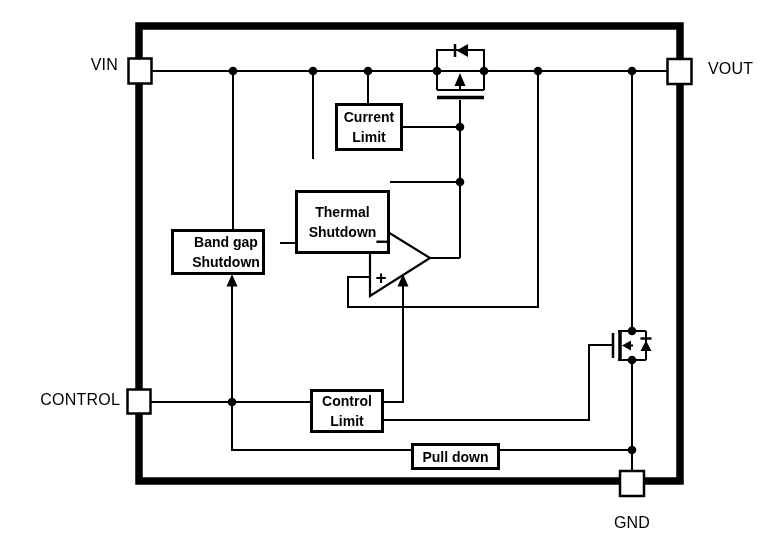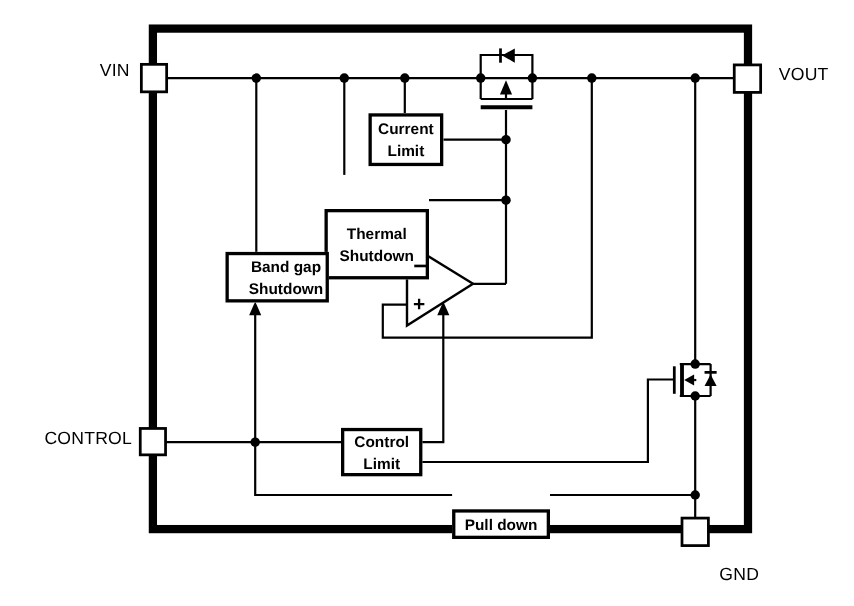--- a/index.html
+++ b/index.html
@@ -8,28 +8,28 @@
     font-family:"Liberation Sans","DejaVu Sans",sans-serif;color:#000000;overflow:hidden;
   }
   .canvas svg{position:absolute;left:0;top:0;}
   .block{
     position:absolute;box-sizing:border-box;border:3px solid #000;background:#fff;
     display:flex;flex-direction:column;align-items:center;justify-content:center;
     font-weight:bold;font-size:14px;line-height:20px;text-align:center;z-index:3;
   }
   #blk-current-limit{left:335px;top:103px;width:68px;height:48px;}
   #blk-thermal-shutdown{left:295px;top:159px;width:95px;height:64px;margin-top:31px;}
-  #blk-band-gap{left:205px;top:229px;width:94px;height:46px;padding-left:16px;}
+  #blk-band-gap{left:171px;top:229px;width:94px;height:46px;padding-left:16px;}
   #blk-control-logic{left:310px;top:389px;width:74px;height:44px;}
-  #blk-pull-down{left:411px;top:463px;width:89px;height:27px;}
+  #blk-pull-down{left:411px;top:443px;width:89px;height:27px;}
   .pin-label{position:absolute;font-weight:normal;font-size:16px;letter-spacing:0.2px;z-index:4;}
   #lbl-vin{left:40px;top:56px;width:78px;text-align:right;}
   #lbl-vout{left:708px;top:60px;}
   #lbl-control{left:18px;top:391px;width:102px;text-align:right;}
-  #lbl-gnd{left:605px;top:514px;width:54px;text-align:center;margin-left:40px;}
+  #lbl-gnd{left:605px;top:514px;width:54px;text-align:center;}
   .opamp-sign{position:absolute;font-weight:bold;z-index:3;transform:translate(-50%,-50%);}
   #op-minus{left:382px;top:242px;font-size:22px;}
   #op-plus{left:381px;top:278px;font-size:19px;}
 </style>
 </head>
 <body>
 
 <div class="canvas">
 
   <svg width="776" height="551" viewBox="0 0 776 551">

